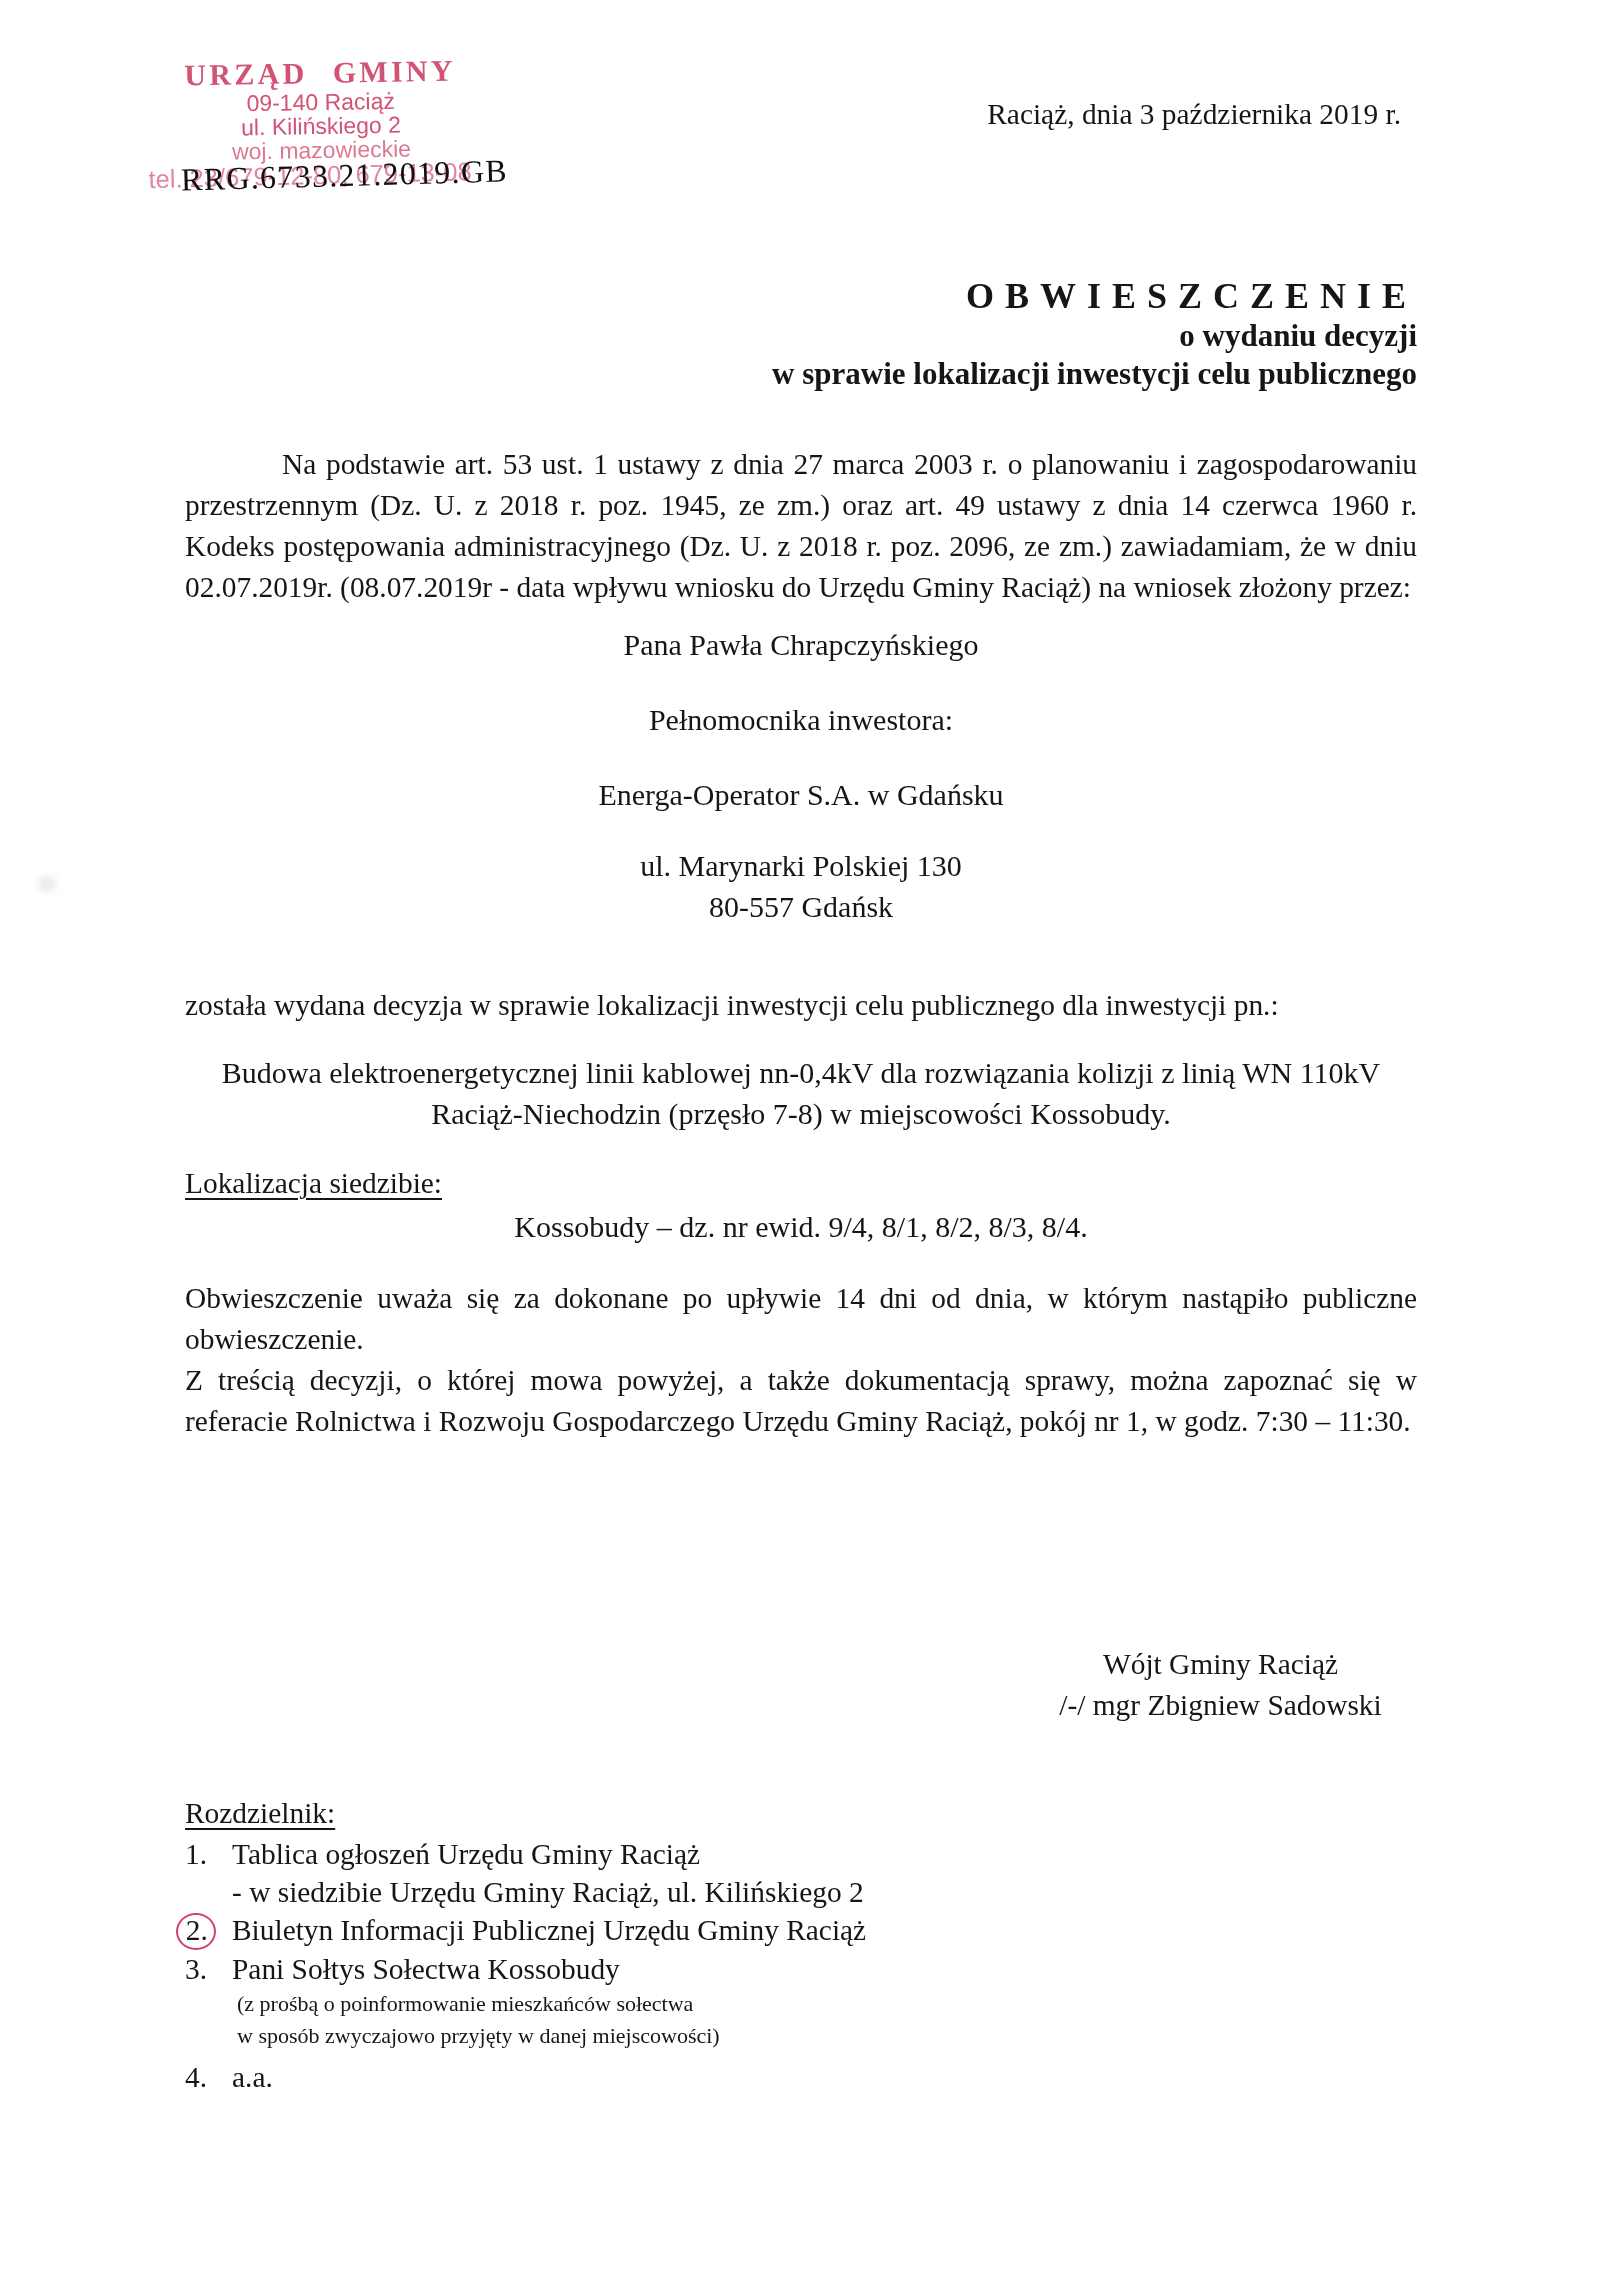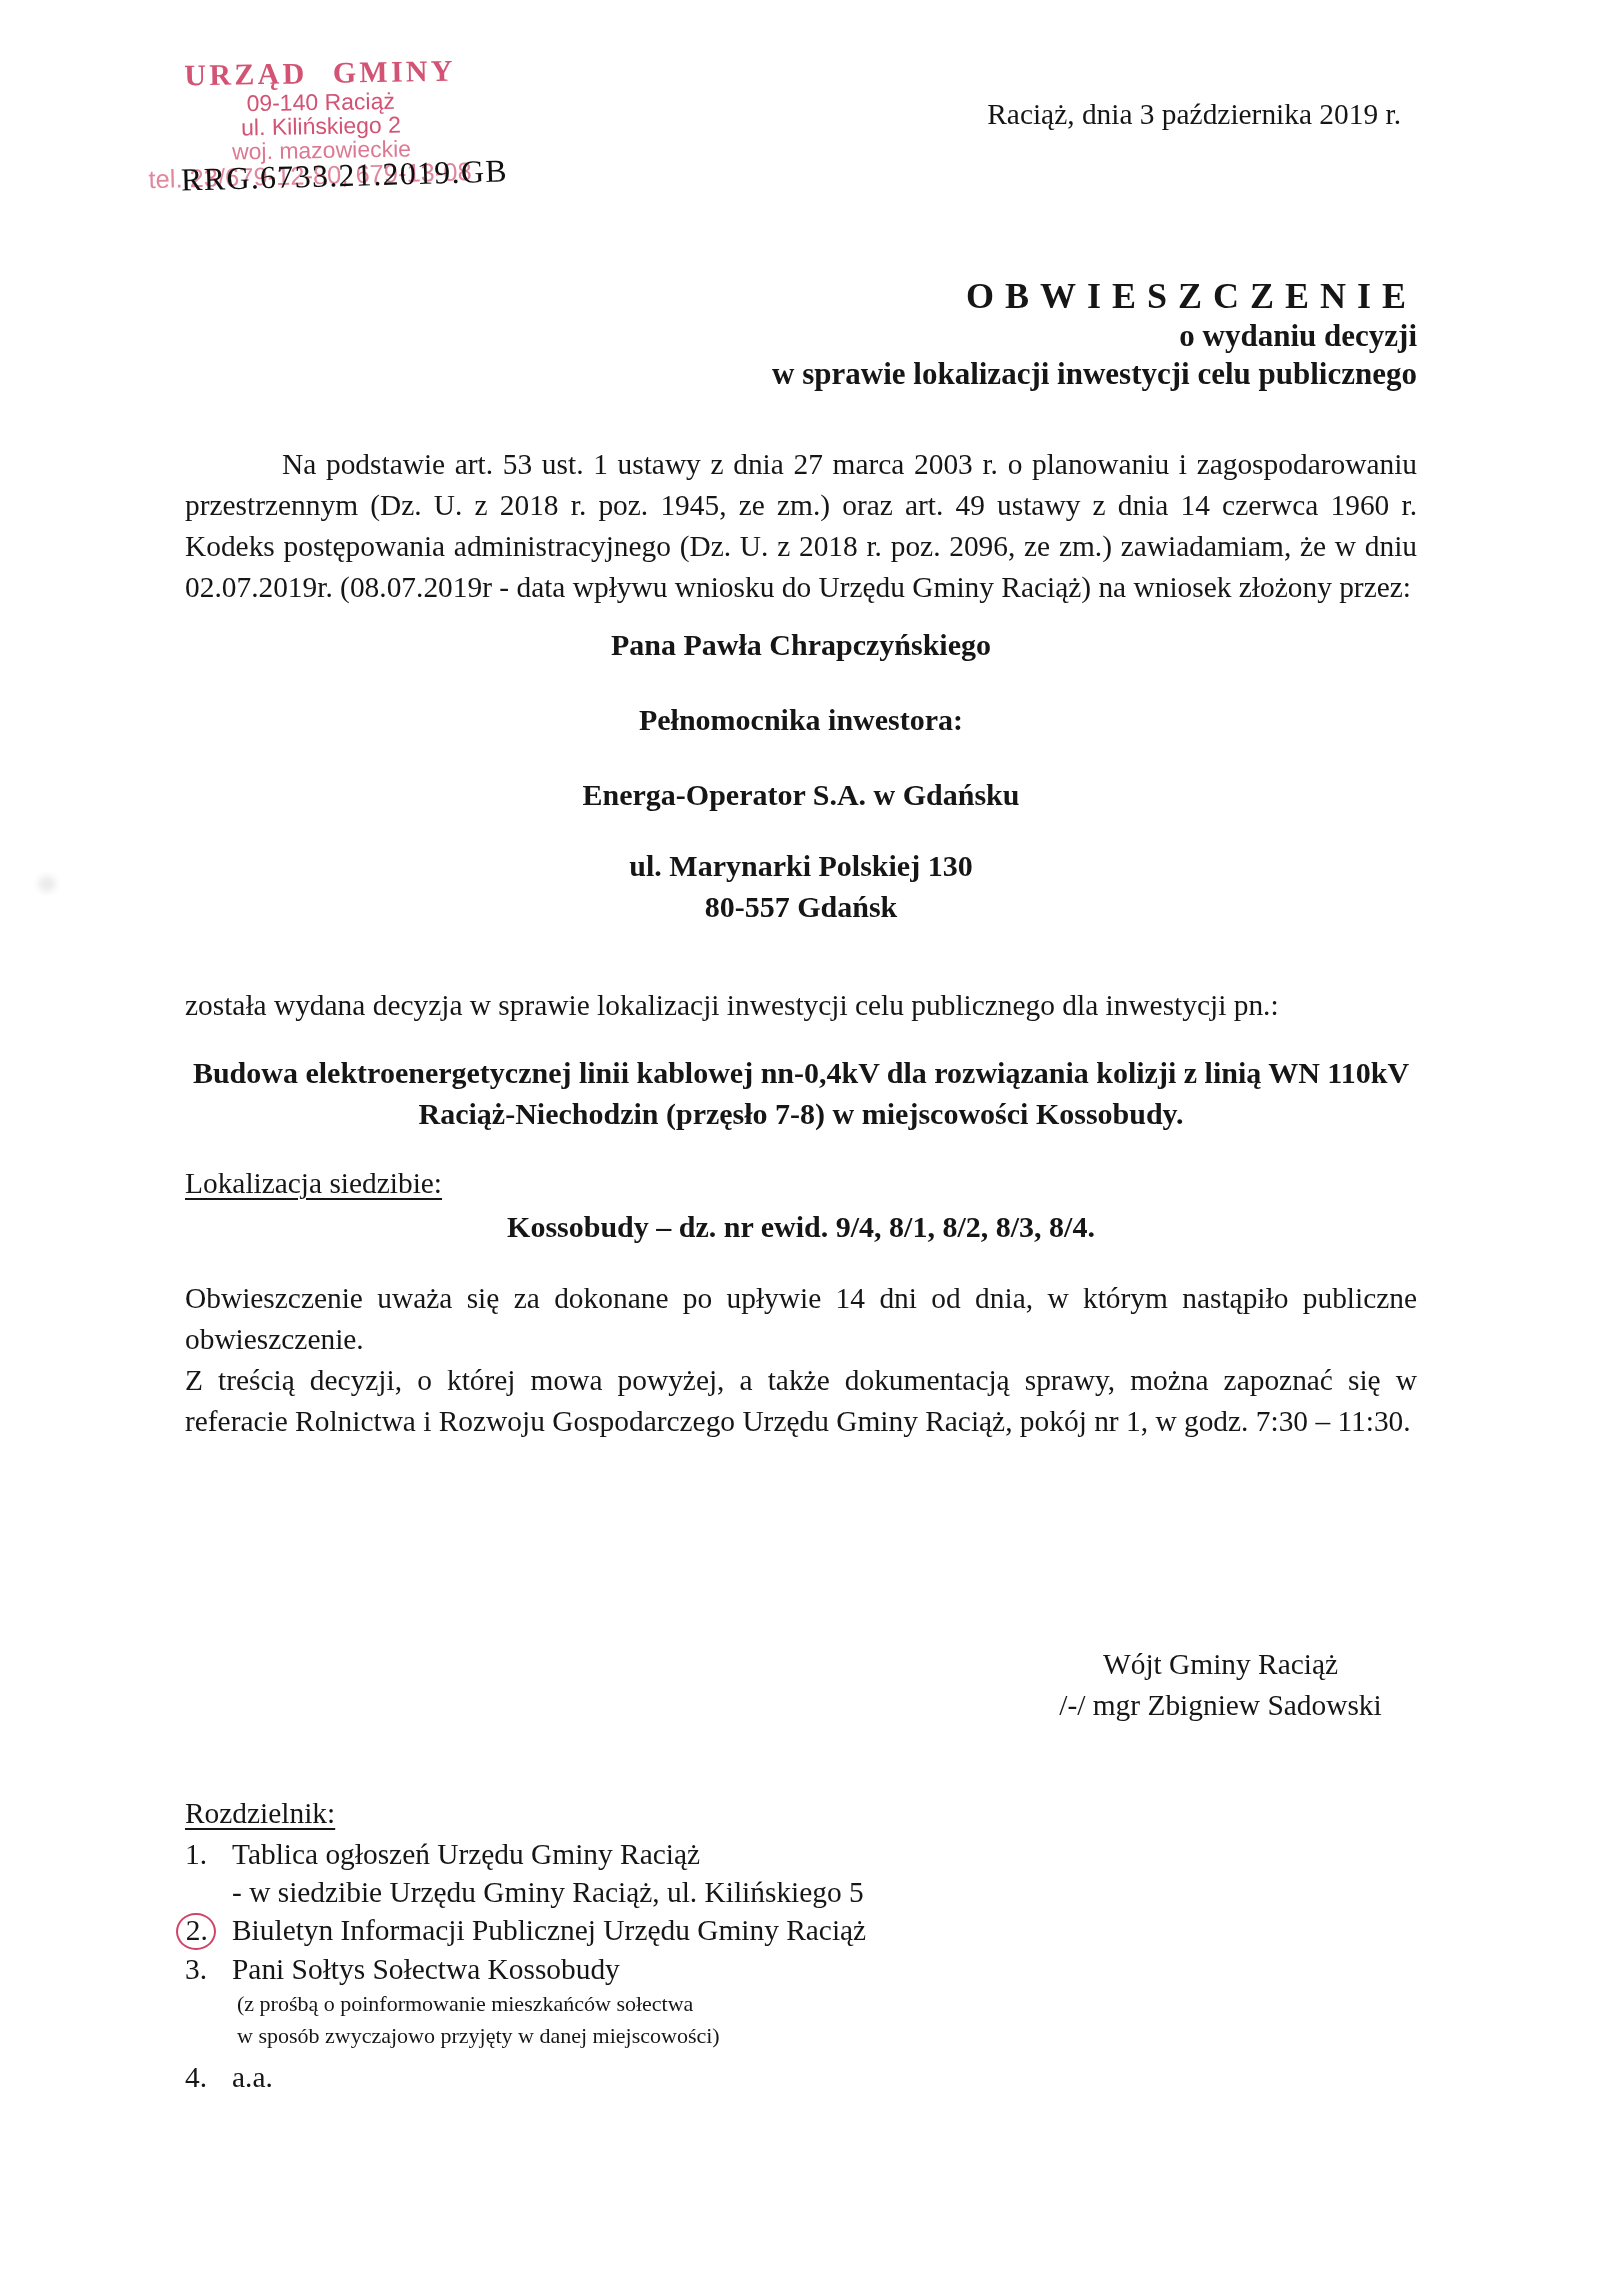--- a/index.html
+++ b/index.html
@@ -50,21 +50,21 @@
   
   .content { position:absolute; left:185px; top:0; width:1232px; }
 
   .title-block { margin-top:275px; text-align:right; }
   .title-main  { font-size:36px; font-weight:bold; letter-spacing:11px; line-height:42px; }
   .title-sub   { font-size:31px; font-weight:bold; line-height:38px; }
 
   .para { font-size:29.4px; line-height:41px; text-align:justify; }
   .legal-basis { margin-top:51px; text-indent:97px; }
 
-  .center-line { text-align:center; font-weight:bold; font-size:30px; line-height:41px; }
+  .center-line { text-align:center; font-weight:normal; font-size:30px; line-height:41px; }
   .applicant-name   { margin-top:16.4px; }
   .applicant-role   { margin-top:34px; }
   .investor-name    { margin-top:34px; }
   .investor-addr1   { margin-top:30px; }
   .investor-addr2   { margin-top:0; }
 
   .decision-intro { margin-top:58px; text-align:left; }
   .investment-name { margin-top:26px; }
 
   .location-label {
@@ -161,21 +161,21 @@
     <div>/-/ mgr Zbigniew Sadowski</div>
   </div>
 
   <div class="distribution">
     <div class="distribution-label">Rozdzielnik:</div>
 
     <div class="dist-item first">
       <span class="marker">1.</span>
       <span>Tablica ogłoszeń Urzędu Gminy Raciąż</span>
     </div>
-    <div class="dist-sub">- w siedzibie Urzędu Gminy Raciąż, ul. Kilińskiego 5</div>
+    <div class="dist-sub">- w siedzibie Urzędu Gminy Raciąż, ul. Kilińskiego 2</div>
 
     <div class="dist-item">
       <span class="marker circled"><span>2.</span></span>
       <span>Biuletyn Informacji Publicznej Urzędu Gminy Raciąż</span>
     </div>
 
     <div class="dist-item">
       <span class="marker">3.</span>
       <span>Pani Sołtys Sołectwa Kossobudy</span>
     </div>

